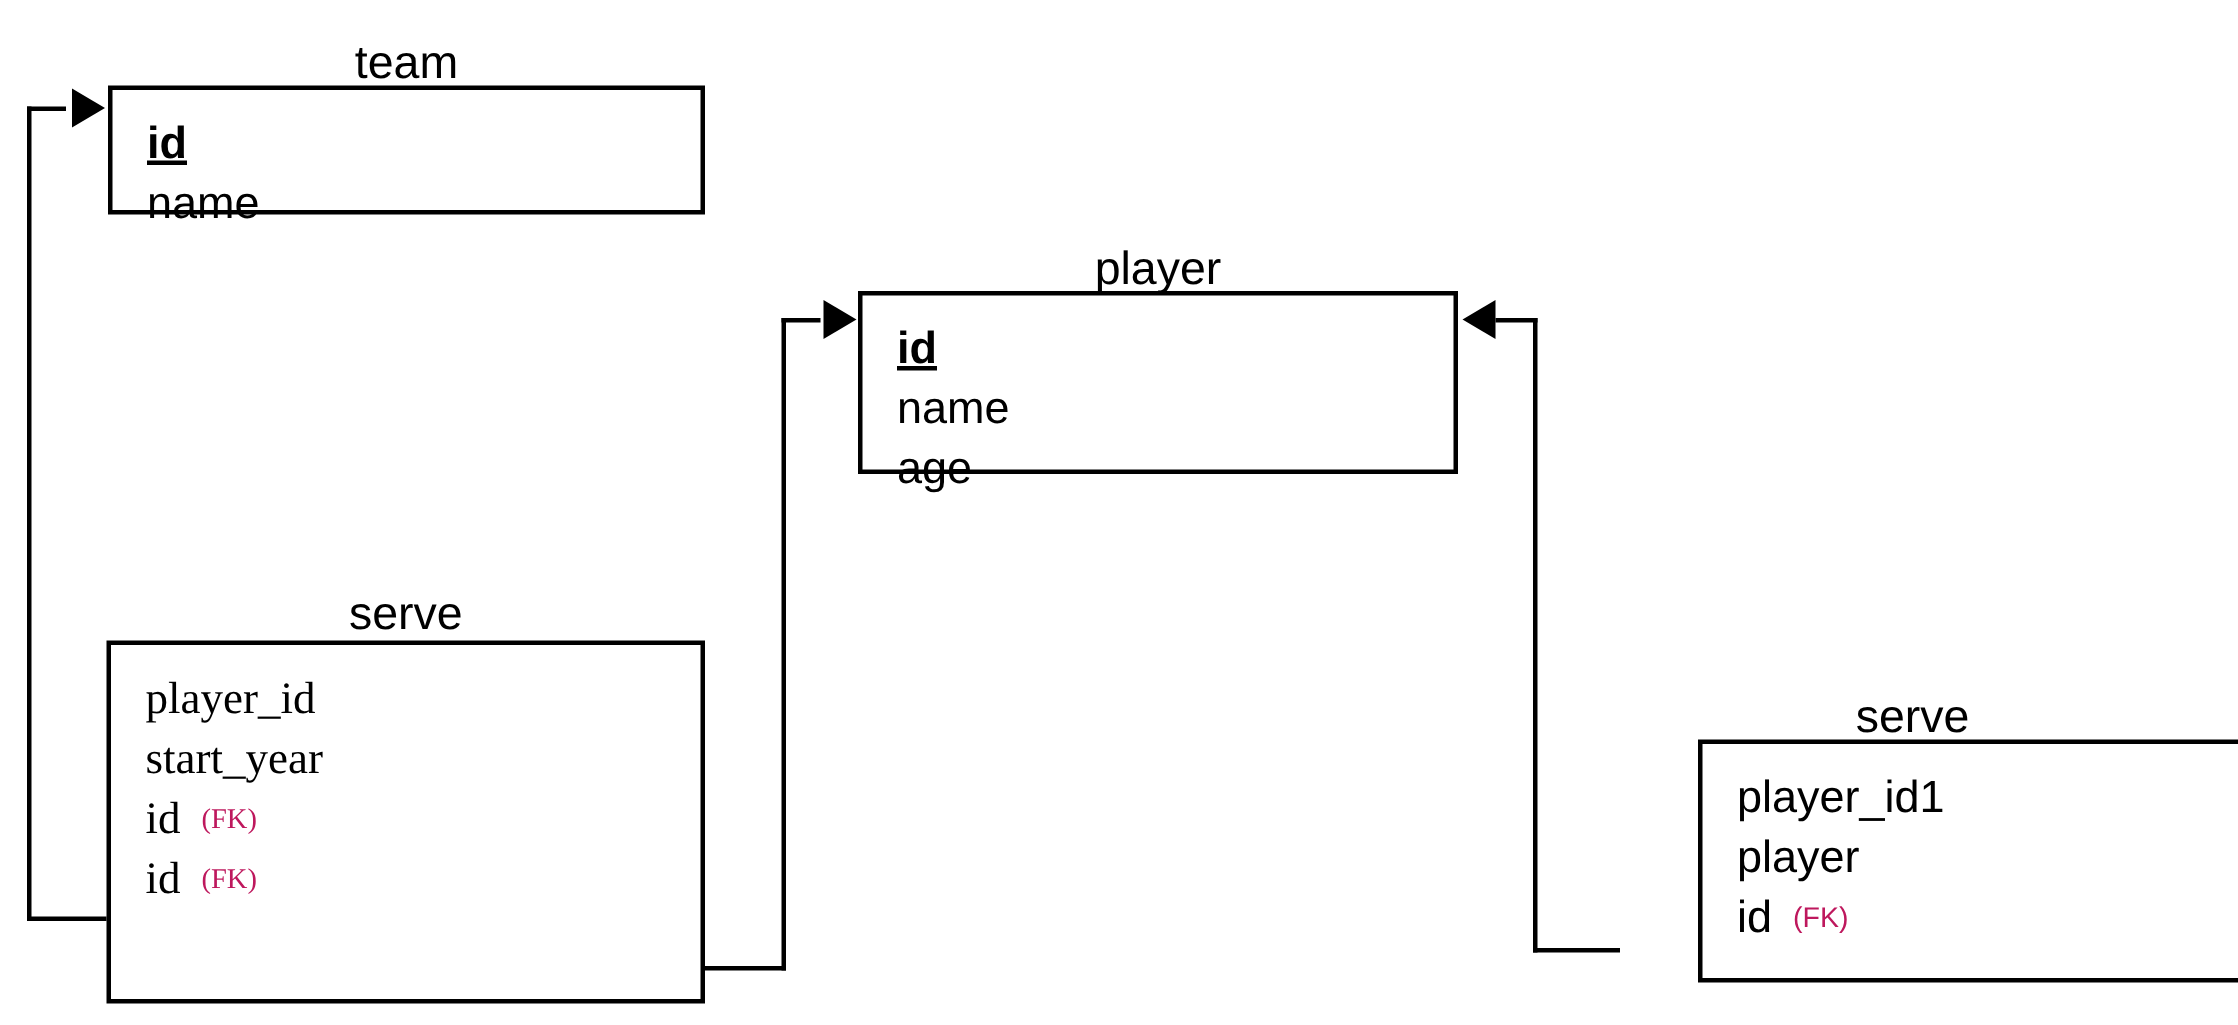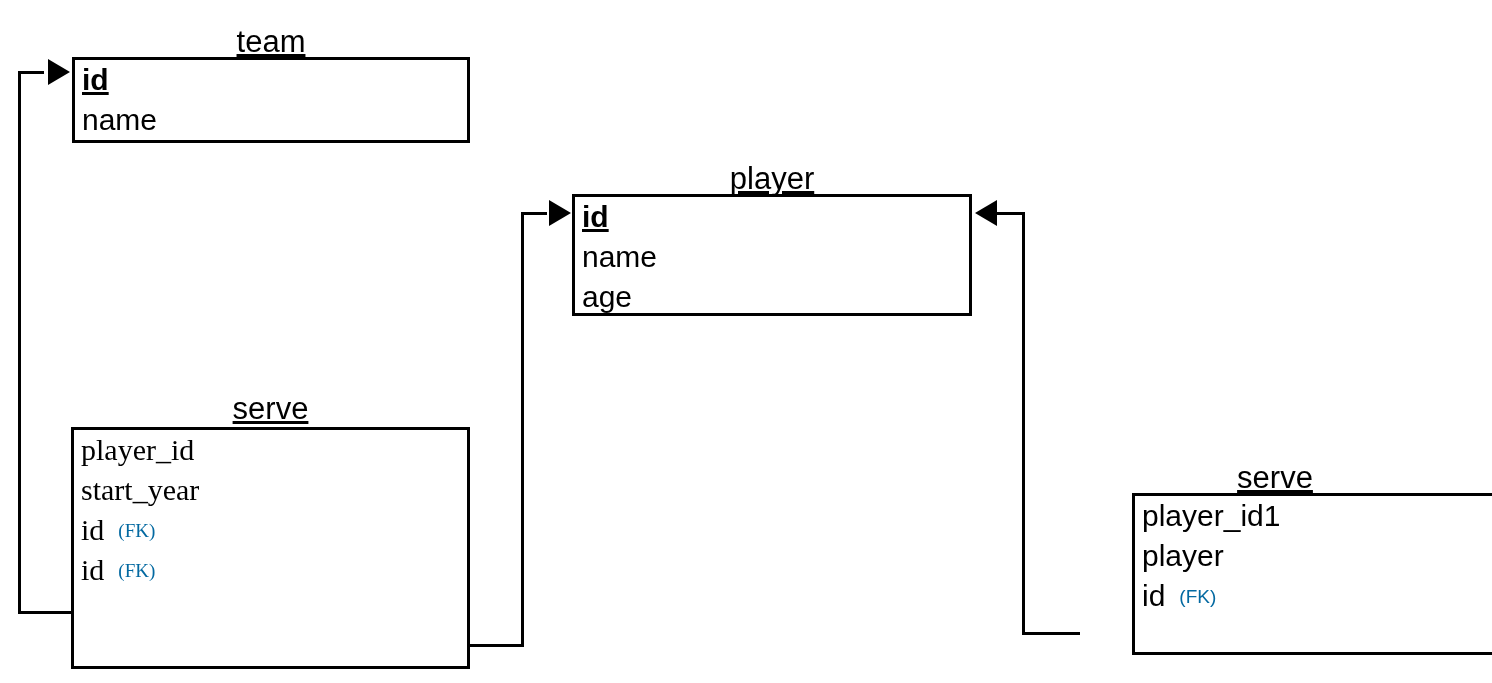--- a/index.html
+++ b/index.html
@@ -26,30 +26,29 @@
   .entity-title {
     position: absolute;
     left: 0;
     width: 100%;
     text-align: center;
     font-size: 31px;
     line-height: 31px;
     color: #000000;
     white-space: nowrap;
     z-index: 4;
-    text-decoration: underline;
   }
   .attr-list {
     position: absolute;
     left: 0;
     top: 0;
     width: 100%;
     box-sizing: border-box;
     padding: 0;
-    margin: 0;
+    margin: 16px;
     list-style: none;
   }
   .attr {
     position: relative;
     display: flex;
     align-items: center;
     font-size: 30px;
     line-height: 40px;
     height: 40px;
     color: #000000;
@@ -60,21 +59,21 @@
   .attr .attr-name { display: inline-block; }
   .attr.pk .attr-name {
     font-weight: bold;
     text-decoration: underline;
     text-underline-offset: 2px;
   }
   .attr .attr-tag {
     font-size: 19px;
     line-height: 19px;
     margin-left: 14px;
-    color: #0369a1;
+    color: #be185d;
   }
   
   .conn-h, .conn-v {
     position: absolute;
     background: #000000;
     z-index: 2;
   }
   .conn-h { height: 3px; }
   .conn-v { width: 3px; }
   .arrow {

